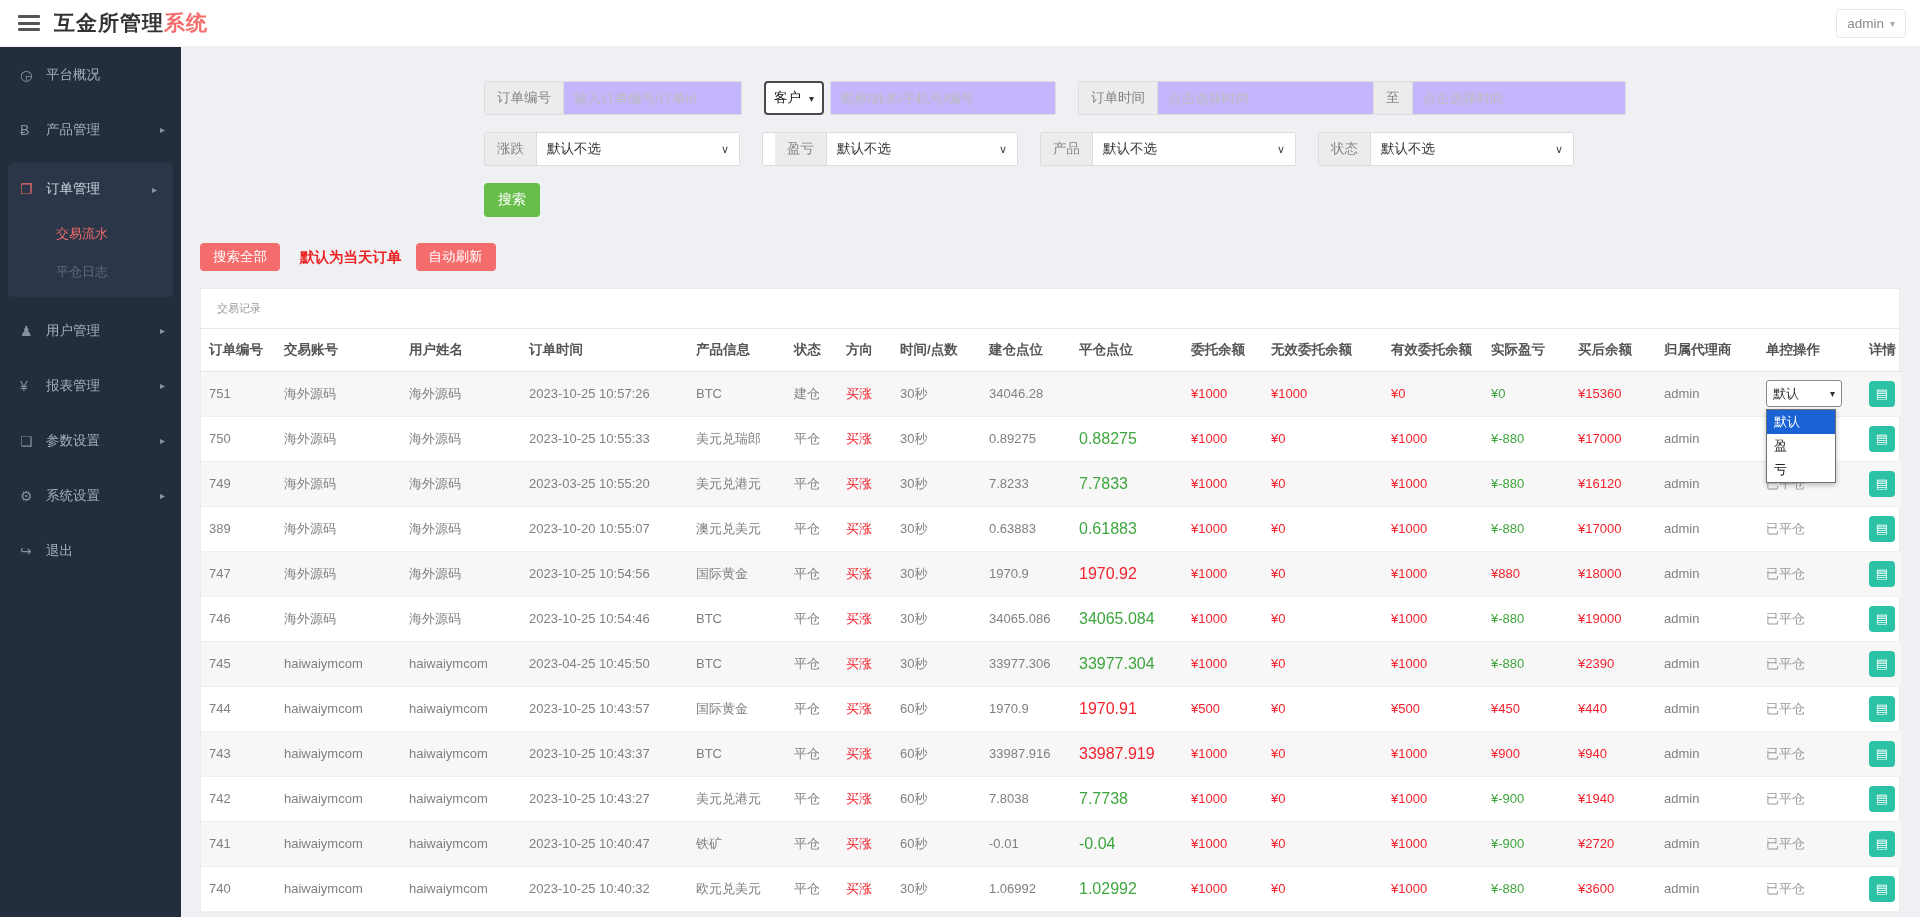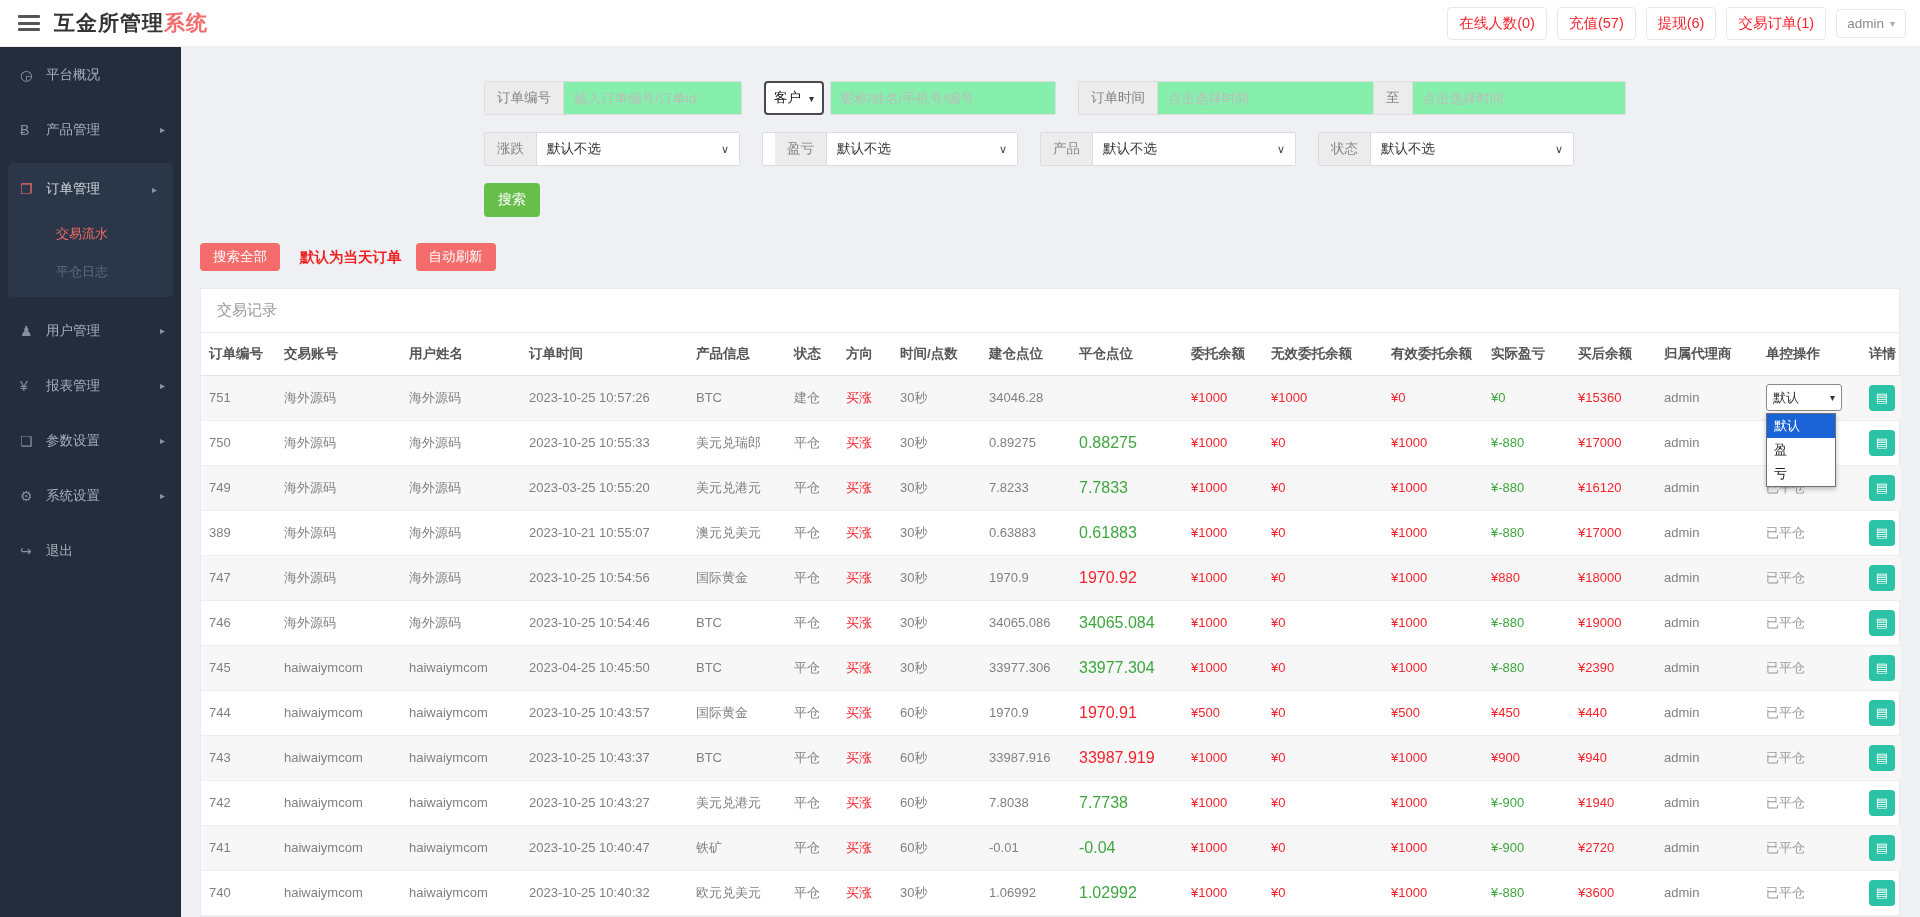--- a/index.html
+++ b/index.html
@@ -29,34 +29,34 @@
   .nav-sub { height:38px; display:flex; align-items:center; padding-left:48px; font-size:13px; color:#5f6b7d; cursor:pointer; }
   .nav-sub.active { color:#f56c6c; }
   .nav-item.red-icon .nico { color:#f56c6c; }
 
   
   .main { position:absolute; left:181px; top:47px; right:0; bottom:0; overflow:hidden; }
   .filter-area { padding:34px 0 0 303px; }
   .frow { display:flex; align-items:center; gap:22px; margin-bottom:17px; }
   .igroup { display:flex; align-items:stretch; height:34px; background:#fff; border:1px solid #dcdcdc; border-radius:2px; }
   .iaddon { display:flex; align-items:center; padding:0 12px; background:#ececec; border-right:1px solid #dcdcdc; color:#848484; font-size:13.5px; white-space:nowrap; }
-  .igroup input { border:none; outline:none; padding:0 10px; font-size:13.5px; color:#555; font-family:inherit; background:#86efac; min-width:0; }
+  .igroup input { border:none; outline:none; padding:0 10px; font-size:13.5px; color:#555; font-family:inherit; background:#c4b5fd; min-width:0; }
   .igroup input::placeholder { color:#bcbcbc; }
   .sel-native { display:flex; align-items:center; gap:8px; height:34px; background:#fff; border:2px solid #4a4a4a; border-radius:4px; padding:0 8px; font-size:13.5px; color:#111; cursor:pointer; }
   .sel-native .chev { font-size:10px; color:#333; }
   .sel-flat { display:flex; align-items:center; justify-content:space-between; background:#fff; padding:0 10px; font-size:13.5px; color:#333; cursor:pointer; flex:1; }
   .sel-flat .chev { font-size:11px; color:#444; }
   .btn-search { width:56px; height:34px; background:#67be4b; border:none; border-radius:4px; color:#fff; font-size:14px; cursor:pointer; font-family:inherit; }
   .action-row { margin:26px 0 0 19px; display:flex; align-items:center; gap:20px; }
   .btn-salmon { height:28px; padding:0 13px; background:#f56c6c; border:none; border-radius:4px; color:#fff; font-size:13.5px; cursor:pointer; font-family:inherit; }
   .today-note { color:#ee2222; font-size:14.5px; font-weight:bold; }
 
   
   .panel { margin:17px 20px 0 19px; background:#fff; border:1px solid #ebebeb; }
-  .panel-title { padding:12px 16px; color:#999; font-size:15px; border-bottom:1px solid #e8e8e8; }
+  .panel-title { padding:12px 16px; color:#999; font-size:11px; border-bottom:1px solid #e8e8e8; }
   table { width:100%; border-collapse:collapse; table-layout:fixed; }
   thead th { height:42px; text-align:left; padding-left:8px; font-size:13.5px; color:#555; font-weight:bold; border-bottom:1px solid #e5e5e5; white-space:nowrap; }
   tbody td { height:45px; padding-left:8px; font-size:13px; color:#808080; white-space:nowrap; overflow:hidden; border-bottom:1px solid #efefef; }
   tbody tr.striped { background:#f7f7f7; }
   .c-red { color:#f5222d; }
   .close-point { font-size:16px; }
   .detail-cell { text-align:left; }
   .detail-btn { width:26px; height:26px; background:#2cc2a5; border:none; border-radius:4px; cursor:pointer; display:inline-flex; align-items:center; justify-content:center; }
   .detail-icon { color:#fff; font-size:13px; line-height:1; }
   .ctl-cell { position:relative; overflow:visible !important; }
@@ -75,26 +75,20 @@
 <div class="app">
 
   <header class="topbar">
     <div class="hamburger">
         <i></i>
         <i></i>
         <i></i>
       </div>
     <div class="brand"><span>互金所管理</span><span class="accent">系统</span></div>
     <div class="topbar-right">
-      <div id="topbar-stats" style="display:flex;gap:10px;">
-          <div class="stat-box">在线人数(0)</div>
-          <div class="stat-box">充值(57)</div>
-          <div class="stat-box">提现(6)</div>
-          <div class="stat-box">交易订单(1)</div>
-        </div>
       <div class="user-box">
         <span>admin</span>
         <span class="caret-down">▾</span>
       </div>
     </div>
   </header>
 
   <aside class="sidebar" id="sidebar">
       <div class="nav-item">
         <span class="nico">◶</span>
@@ -336,21 +330,21 @@
     <td class="detail-cell">
       <button class="detail-btn">
         <span class="detail-icon">▤</span>
       </button>
     </td>
   </tr>
             <tr>
     <td>389</td>
     <td>海外源码</td>
     <td>海外源码</td>
-    <td>2023-10-21 10:55:07</td>
+    <td>2023-10-20 10:55:07</td>
     <td>澳元兑美元</td>
     <td>平仓</td>
     <td class="c-red">买涨</td>
     <td>30秒</td>
     <td>0.63883</td>
     <td class="close-point" style="color: rgb(62, 166, 62);">0.61883</td>
     <td class="c-red">¥1000</td>
     <td class="c-red">¥0</td>
     <td class="c-red">¥1000</td>
     <td class="profit" style="color: rgb(62, 166, 62);">¥-880</td>

